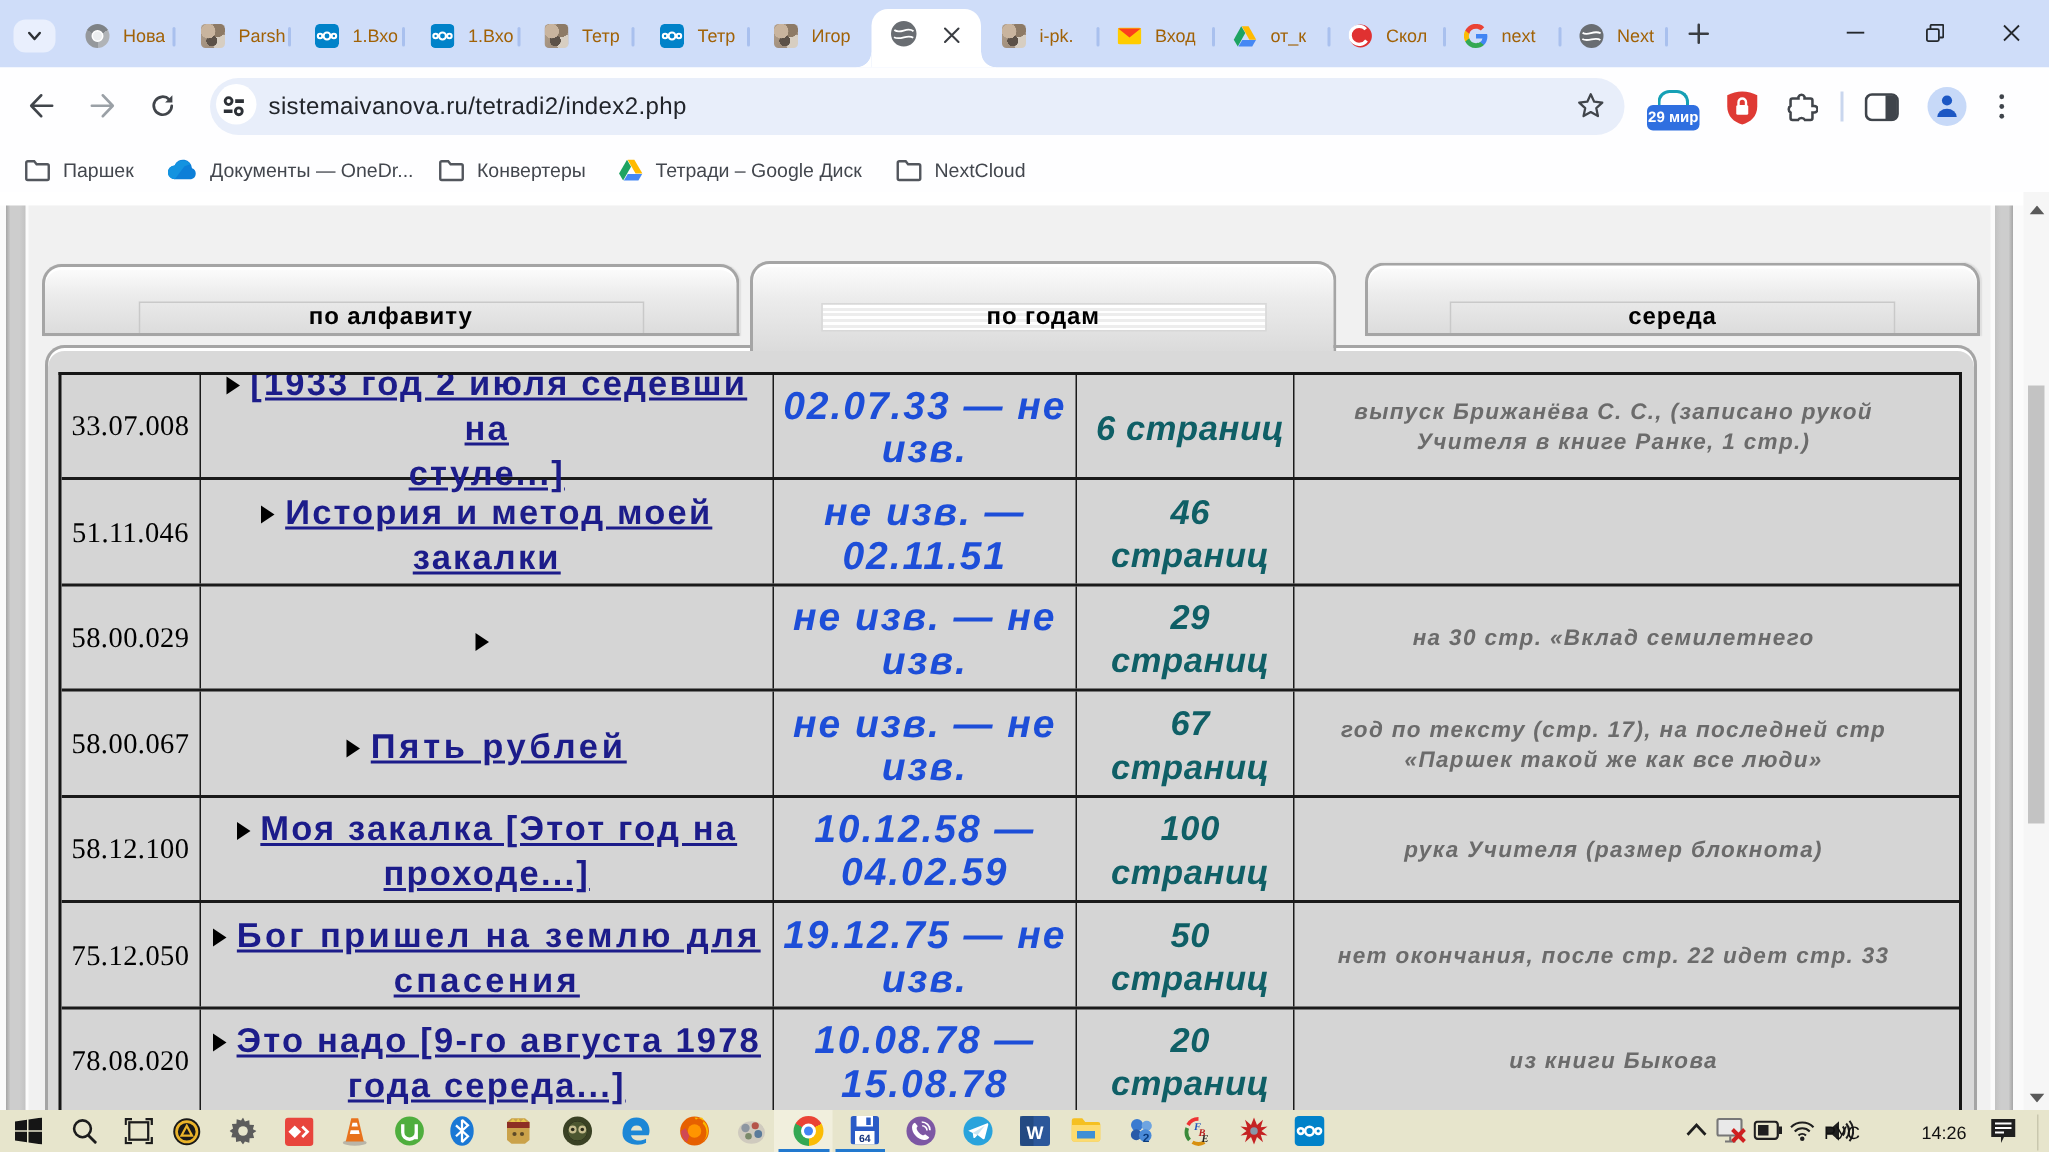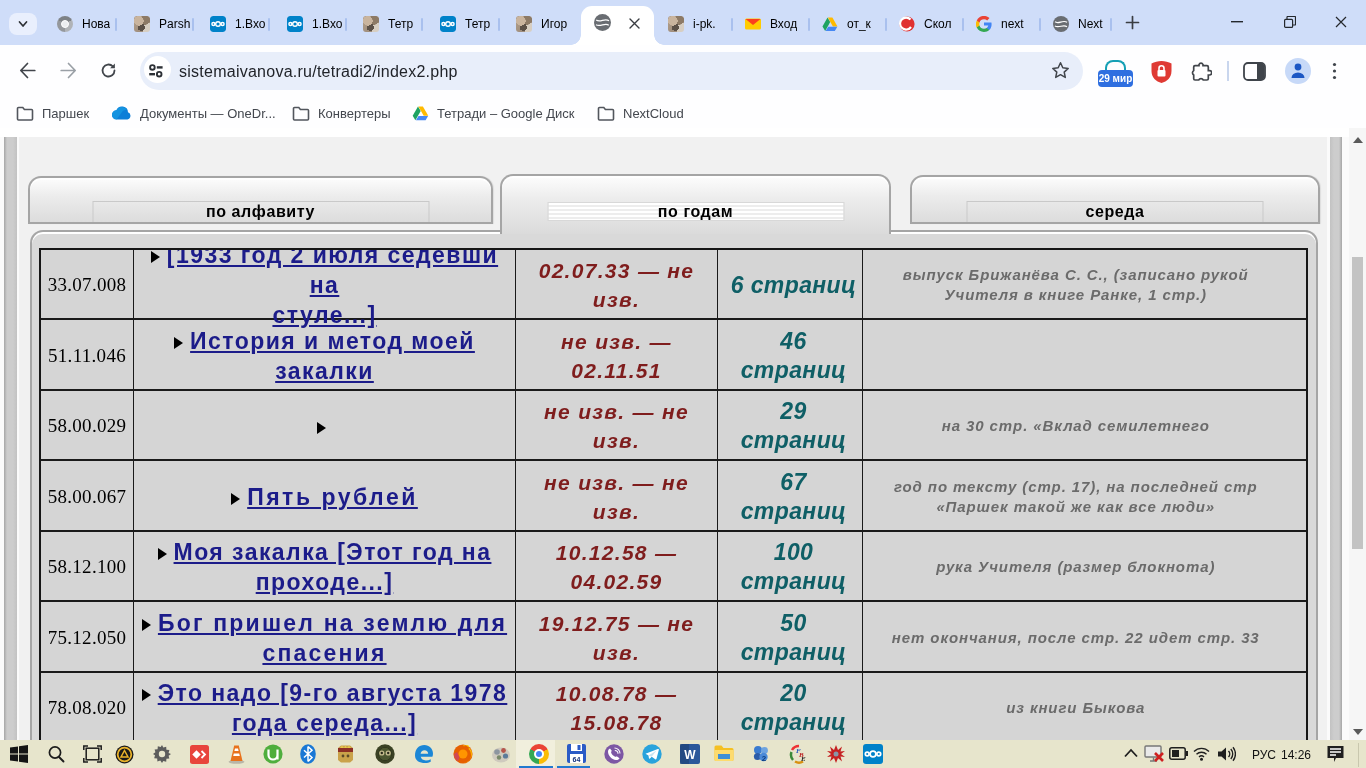--- a/index.html
+++ b/index.html
@@ -1,21 +1,21 @@
 <!DOCTYPE html>
 <html><head><meta charset="utf-8">
 <style>
 *{margin:0;padding:0;box-sizing:border-box}
 html,body{width:1366px;height:768px;overflow:hidden;font-family:"Liberation Sans",sans-serif;background:#fff}
 
 #tabstrip{position:absolute;left:0;top:0;width:1366px;height:45px;background:#cfddf9}
 #tabsearch{position:absolute;left:9px;top:13px;width:28px;height:22px;border-radius:8px;background:#e9effd;color:#2e3136;display:flex;align-items:center;justify-content:center}
 .ttab{position:absolute;top:10px;height:28px;display:flex;align-items:center}
 .tico{width:16px;height:16px;flex:0 0 16px;border-radius:3px;position:relative;overflow:hidden}
-.tlab{font-size:12px;color:#000000;margin-left:9px;white-space:nowrap;overflow:hidden;max-width:34px}
+.tlab{font-size:12px;color:#a16207;margin-left:9px;white-space:nowrap;overflow:hidden;max-width:34px}
 .tsep{position:absolute;top:18px;width:2px;height:13px;background:#a9c0ee;border-radius:1px}
 .cat{background:radial-gradient(circle at 30% 30%,#c9b49e 0 30%,transparent 31%),radial-gradient(circle at 70% 25%,#8d7a66 0 28%,transparent 29%),radial-gradient(circle at 45% 70%,#5c5148 0 25%,transparent 26%),radial-gradient(circle at 80% 75%,#d7cec2 0 30%,transparent 31%),linear-gradient(135deg,#b3a08c,#978676)}
 #activetab{position:absolute;left:581px;top:6px;width:73px;height:39px;background:#fff;border-radius:11px 11px 0 0}
 .curveL{position:absolute;left:571px;top:35px;width:10px;height:10px;background:radial-gradient(circle at 0 0, rgba(0,0,0,0) 9.5px, #fff 10px)}
 .curveR{position:absolute;left:654px;top:35px;width:10px;height:10px;background:radial-gradient(circle at 10px 0, rgba(0,0,0,0) 9.5px, #fff 10px)}
 
 #toolbar{position:absolute;left:0;top:45px;width:1366px;height:49px;background:#fefeff}
 #omni{position:absolute;left:140px;top:7px;width:943px;height:38px;border-radius:19px;background:#e8eefa}
 #urltxt{position:absolute;left:179px;top:18px;font-size:16px;color:#21242a;letter-spacing:.25px}
 .tunecirc{position:absolute;left:144px;top:11px;width:27px;height:27px;border-radius:50%;background:#fff}
@@ -38,21 +38,21 @@
 
 #tbl{position:absolute;left:39px;top:120px;width:1269px;height:492px;border:2px solid #161616;border-bottom:none;background:#d5d5d5;overflow:hidden}
 .row{display:flex;border-top:2px solid #1a1a1a}
 .row:first-child{border-top:none}
 .cell{border-left:1.5px solid #1a1a1a;display:flex;align-items:center;justify-content:center;text-align:center;padding-top:2px}
 .cell:first-child{border-left:none}
 .c1{width:92px;font-family:"Liberation Serif",serif;font-weight:normal;font-size:19px;letter-spacing:.3px;color:#000}
 .c2{width:382px;font-weight:bold;font-size:23px;line-height:30px;letter-spacing:1.45px}
 .c2 a{color:#1c1c8a}
 .tri{display:inline-block;width:0;height:0;border-left:9px solid #000;border-top:6px solid transparent;border-bottom:6px solid transparent;margin-right:7px}
-.c3{width:202px;font-weight:bold;font-style:italic;font-size:21px;line-height:29px;color:#7f1d1d;letter-spacing:1.3px}
+.c3{width:202px;font-weight:bold;font-style:italic;font-size:26px;line-height:29px;color:#1d4ed8;letter-spacing:1.3px}
 .c4{width:145px;font-weight:bold;font-style:italic;font-size:23px;line-height:29px;color:#0f5f66;letter-spacing:.4px;padding-left:7px}
 .c5{width:426.5px;font-weight:bold;font-style:italic;font-size:15px;line-height:20px;color:#6b6b6b;letter-spacing:.9px}
 
 #sbar{position:absolute;left:1349px;top:128px;width:17px;height:612px;background:#f6f6f6}
 #sthumb{position:absolute;left:1352px;top:257px;width:11px;height:292px;background:#c3c3c3}
 
 #taskbar{position:absolute;left:0;top:740px;width:1366px;height:28px;background:#e7e5cc}
 .tb{position:absolute;top:744px}
 svg{display:block}
 </style></head>
@@ -549,20 +549,20 @@
       <circle cx="8.5" cy="13.2" r="1.5" fill="#1f1f1f"></circle>
     </svg>
   <svg class="tb" style="left:1217px;top:6px" width="19" height="16" viewBox="0 0 19 16">
       <path d="M1 5.5 H4.5 L9 1.5 V14.5 L4.5 10.5 H1 Z" fill="#1f1f1f"></path>
       <g fill="none" stroke="#1f1f1f" stroke-width="1.4">
         <path d="M11.5 5 a4.3 4.3 0 0 1 0 6"></path>
         <path d="M13.8 3 a7.5 7.5 0 0 1 0 10"></path>
         <path d="M16 1.2 a10.7 10.7 0 0 1 0 13.6"></path>
       </g>
     </svg>
-  <div class="tb" style="left:1252px;top:8px;width:40px;font-size:12px;color:#111">РУС</div>
+  <div class="tb" style="left:1216px;top:8px;width:40px;font-size:12px;color:#111">РУС</div>
   <div class="tb" style="left:1281px;top:8px;width:44px;font-size:12px;color:#111">14:26</div>
   <div style="position:absolute;left:1358px;top:3px;width:1px;height:24px;background:#c9c7ae"></div>
     <svg class="tb" style="left:1327px;top:5px" width="17" height="18" viewBox="0 0 17 18">
       <path d="M0.5 1 H16.5 V13 H9 L7 17 V13 H0.5 Z" fill="#1f1f1f"></path>
       <path d="M3 4 H14 M3 7 H14 M3 10 H9" stroke="#fff" stroke-width="1.3"></path>
     </svg>
 </div>
 
 </body></html>

